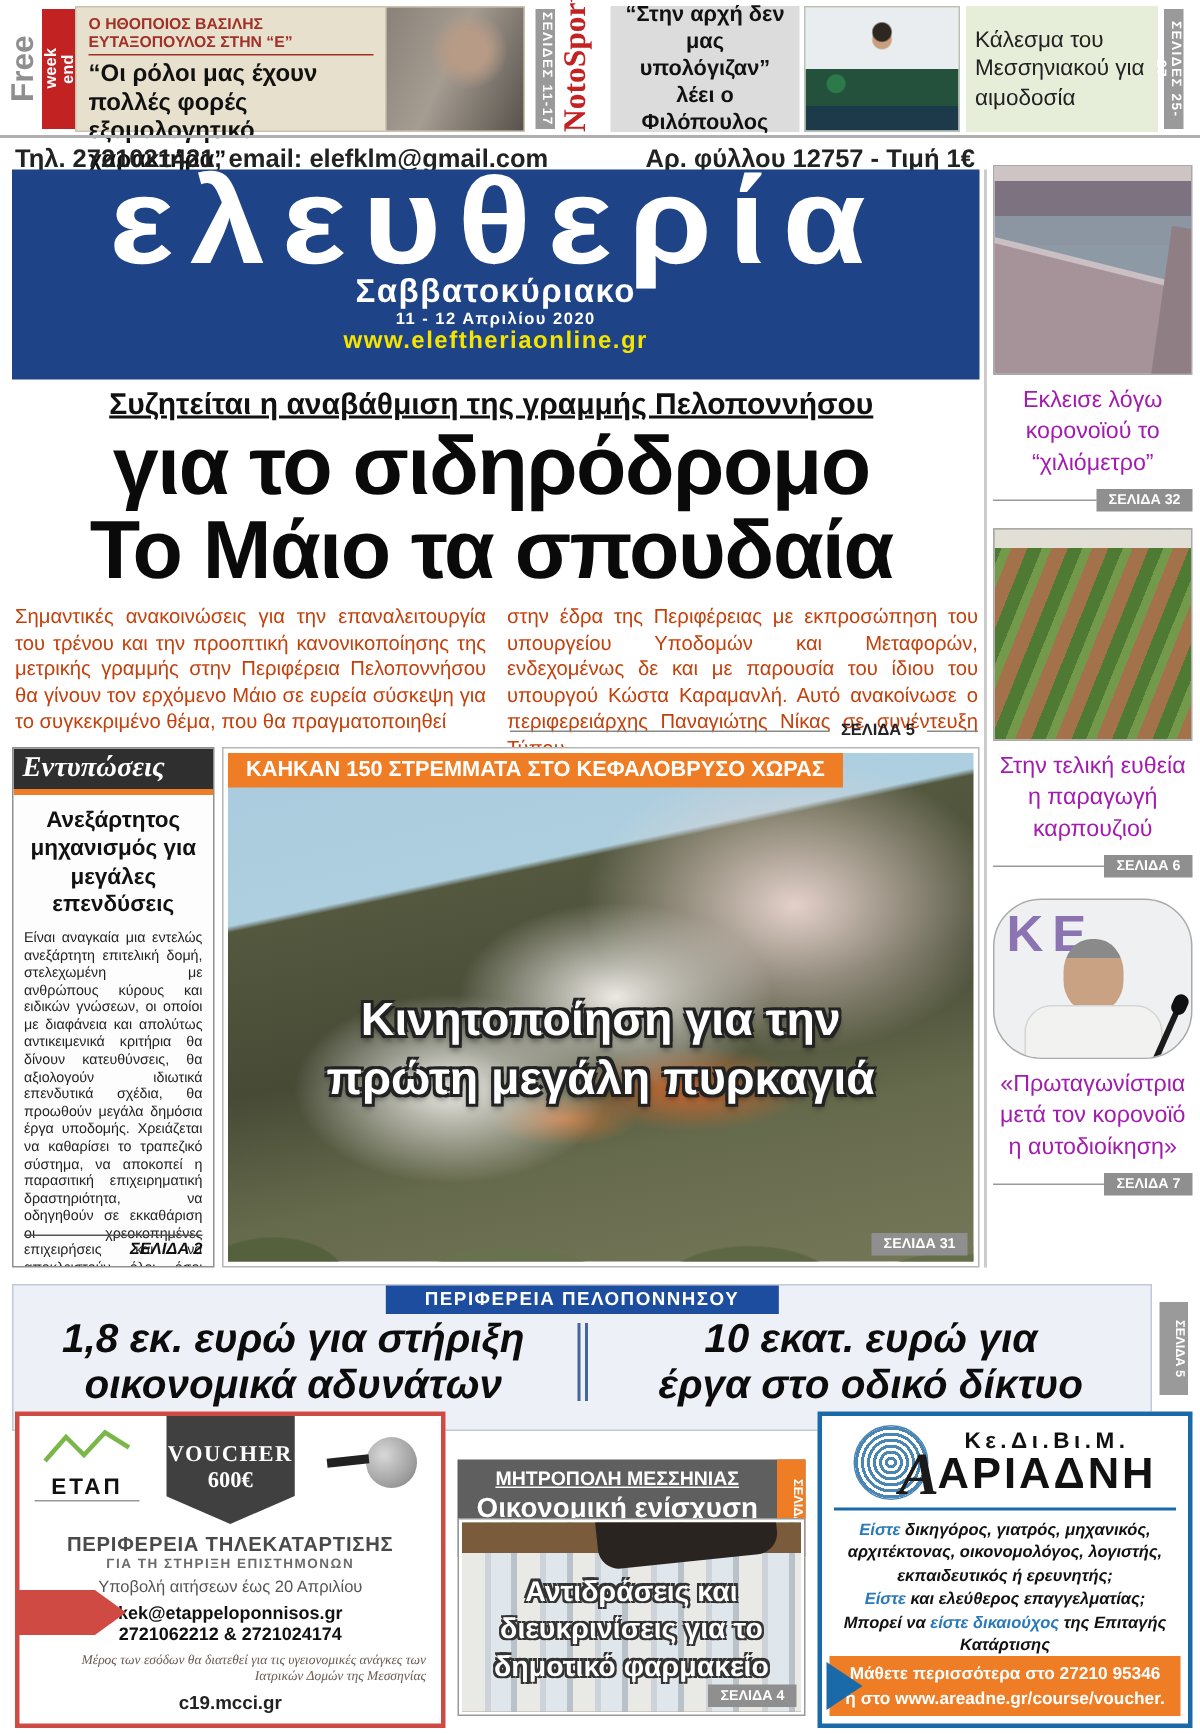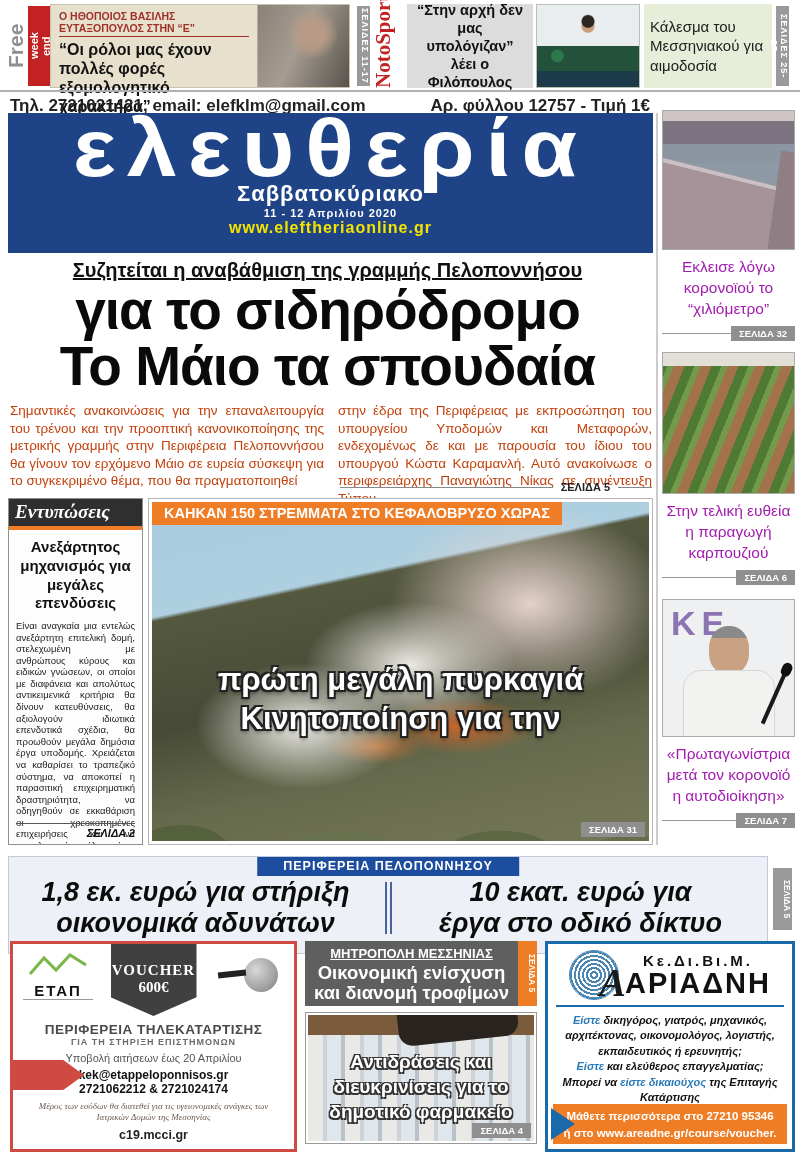--- a/index.html
+++ b/index.html
@@ -88,21 +88,21 @@
   .sb-cap { font-size:15.5px; line-height:1.35; text-align:center; color:#a21caf; margin-top:7px; }
   .sbfoot { display:flex; align-items:center; margin-top:6px; }
   .sbfoot .line { flex:1; height:1px; background:#999; }
   .ph-pier { position:relative; height:140px; overflow:hidden; background:
       linear-gradient(180deg, #cfc4c4 0 7%, #7c7280 7% 24%, #8b96a2 24% 38%, #8d99a5 38% 100%); }
   .ph-pier::after { content:""; position:absolute; left:-15%; right:-15%; bottom:-30%; height:80%; background:#a59399; border-top:4px solid #cabfc3; transform:rotate(14deg); }
   .ph-pier::before { content:""; position:absolute; right:-6px; top:30%; bottom:-5%; width:26px; background:#8f7f85; transform:rotate(8deg); z-index:2; }
   .ph-field { height:142px; background:
       linear-gradient(180deg,#e2e0d6 0 9%, rgba(0,0,0,0) 9%),
       repeating-linear-gradient(112deg, #4f7a34 0 9px, #739a4b 9px 15px, #a3714a 15px 25px); }
-  .ph-kede { position:relative; height:138px; overflow:hidden; background:linear-gradient(180deg,#eef0f2 0 100%); }
+  .ph-kede { position:relative; height:107px; overflow:hidden; background:linear-gradient(180deg,#eef0f2 0 100%);border-radius:32px; }
   .kede-txt { position:absolute; top:4px; left:8px; color:#7b5ea7; font-weight:800; font-size:34px; letter-spacing:6px; opacity:.85; }
   .fig-head { position:absolute; top:26px; left:46px; width:40px; height:48px; border-radius:46% 46% 42% 42%; background:linear-gradient(180deg,#8a8a8a 0 26%, #c9a183 26% 100%); }
   .fig-body { position:absolute; top:70px; left:20px; width:92px; height:70px; border-radius:18px 18px 0 0; background:#f2f2f0; border:1px solid #d5d5d5; }
   .mic { position:absolute; right:18px; top:70px; width:4px; height:56px; background:#1a1a1a; transform:rotate(24deg); }
   .mic::before { content:""; position:absolute; top:-10px; left:-3px; width:10px; height:14px; border-radius:5px; background:#111; }
 
   
   .region { position:absolute; top:856px; left:8px; width:760px; height:98px; background:#edf0f6; border:1px solid #c2c9d8; }
   .region-tab { position:absolute; top:0; left:50%; transform:translateX(-50%); background:#1d4d9e; color:#fff; font-weight:bold; font-size:12.5px; letter-spacing:1px; padding:2px 26px 3px; }
   .region-row { position:absolute; top:20px; left:0; width:100%; display:flex; align-items:center; justify-content:center; gap:14px; }
@@ -117,25 +117,25 @@
   .coin { position:absolute; top:14px; right:16px; width:34px; height:34px; border-radius:50%; background:radial-gradient(circle at 35% 35%, #d8d8d8, #9a9a9a 70%, #6f6f6f); }
   .coin::before { content:""; position:absolute; top:13px; left:-26px; width:28px; height:6px; background:#222; transform:rotate(-6deg); }
   .ribbon { position:absolute; top:0; left:50%; transform:translateX(-50%); width:86px; height:72px; background:#404040; clip-path:polygon(0 0,100% 0,100% 74%,50% 100%,0 74%); color:#fff; font-family:"Liberation Serif",serif; font-weight:bold; padding-top:18px; }
   .ribbon .l1 { font-size:15px; letter-spacing:1px; }
   .ribbon .l2 { font-size:15px; }
   .v-prog1 { margin-top:78px; font-size:13.5px; font-weight:bold; color:#4a4a4a; letter-spacing:.5px; }
   .v-prog2 { font-size:9px; font-weight:bold; color:#6a6a6a; letter-spacing:1px; }
   .v-dead { font-size:11px; color:#555; margin-top:5px; }
   .v-email { font-size:12px; font-weight:800; color:#111; margin-top:4px; }
   .v-phones { font-size:12px; font-weight:800; color:#111; }
-  .v-note { font-family:"Liberation Serif",serif; font-style:italic; font-size:9px; color:#6a5a52; line-height:1.25; margin:5px 10px 0; }
+  .v-note { font-family:"Liberation Serif",serif; font-style:italic; font-size:9px; color:#6a5a52; line-height:1.25; margin:5px 10px 0;text-align:right; }
   .v-site { font-size:12.5px; font-weight:800; color:#222; margin-top:4px; }
   .v-arrow { position:absolute; top:116px; left:-3px; width:74px; height:30px; background:#cf4a42; clip-path:polygon(0 0,72% 0,100% 50%,72% 100%,0 100%); }
 
-  .mitropoli { position:absolute; top:941px; left:305px; width:232px; height:65px; background:#5f5f5f; display:flex; }
+  .mitropoli { position:absolute; top:973px; left:305px; width:232px; height:65px; background:#5f5f5f; display:flex; }
   .mit-txt { flex:1; text-align:center; padding-top:5px; }
   .mit-kicker { color:#fff; font-weight:bold; font-size:13px; text-decoration:underline; }
   .mit-head { color:#fff; font-weight:bold; font-size:18.5px; line-height:1.1; margin-top:2px; }
   .mit-badge { width:19px; background:#ef7d25; color:#fff; font-weight:bold; font-size:8.5px; writing-mode:vertical-rl; text-align:center; }
 
   .pharmacy { position:absolute; top:1012px; left:305px; width:232px; height:132px; border:1px solid #999; padding:2px; background:#fff; }
   .ph-pharma { position:relative; width:100%; height:100%; overflow:hidden; background:
       linear-gradient(180deg, #7a5c3c 0 16%, rgba(0,0,0,0) 16%),
       repeating-linear-gradient(90deg, #e9e9e5 0 15px, #cdd3d8 15px 19px, #dfe6ec 19px 33px, #b9c2c8 33px 37px),
       linear-gradient(180deg,#8a6b4a,#6b4f33); }
@@ -220,22 +220,22 @@
     <div class="op-orange"></div>
     <div class="op-title">Ανεξάρτητος μηχανισμός για μεγάλες επενδύσεις</div>
     <div class="op-body">Είναι αναγκαία μια εντελώς ανεξάρτητη επιτελική δομή, στελεχωμένη με ανθρώπους κύρους και ειδικών γνώσεων, οι οποίοι με διαφάνεια και απολύτως αντικειμενικά κριτήρια θα δίνουν κατευθύνσεις, θα αξιολογούν ιδιωτικά επενδυτικά σχέδια, θα προωθούν μεγάλα δημόσια έργα υποδομής. Χρειάζεται να καθαρίσει το τραπεζικό σύστημα, να αποκοπεί η παρασιτική επιχειρηματική δραστηριότητα, να οδηγηθούν σε εκκαθάριση οι χρεοκοπημένες επιχειρήσεις και να αποκλειστούν όλοι όσοι απλώς ροκανίζουν χρήμα χωρίς να προσφέρουν τίποτα στην οικονομία και τους πολίτες.</div>
     <div class="op-foot">ΣΕΛΙΔΑ 2</div>
   </div>
 
   <div class="fire">
     <div class="fire-inner">
       <div class="fire-banner">ΚΑΗΚΑΝ 150 ΣΤΡΕΜΜΑΤΑ ΣΤΟ ΚΕΦΑΛΟΒΡΥΣΟ ΧΩΡΑΣ</div>
       <div class="fire-title">
+        <div>Κινητοποίηση για την</div>
         <div>πρώτη μεγάλη πυρκαγιά</div>
-        <div>Κινητοποίηση για την</div>
       </div>
       <div class="pbadge fire-badge">ΣΕΛΙΔΑ 31</div>
     </div>
   </div>
 
   <div class="vsep"></div>
 
   <div class="sbitem" style="top:110px;">
     <div class="sb-photo ph-pier"></div>
     <div class="sb-cap">Εκλεισε λόγω κορονοϊού το “χιλιόμετρο”</div>

